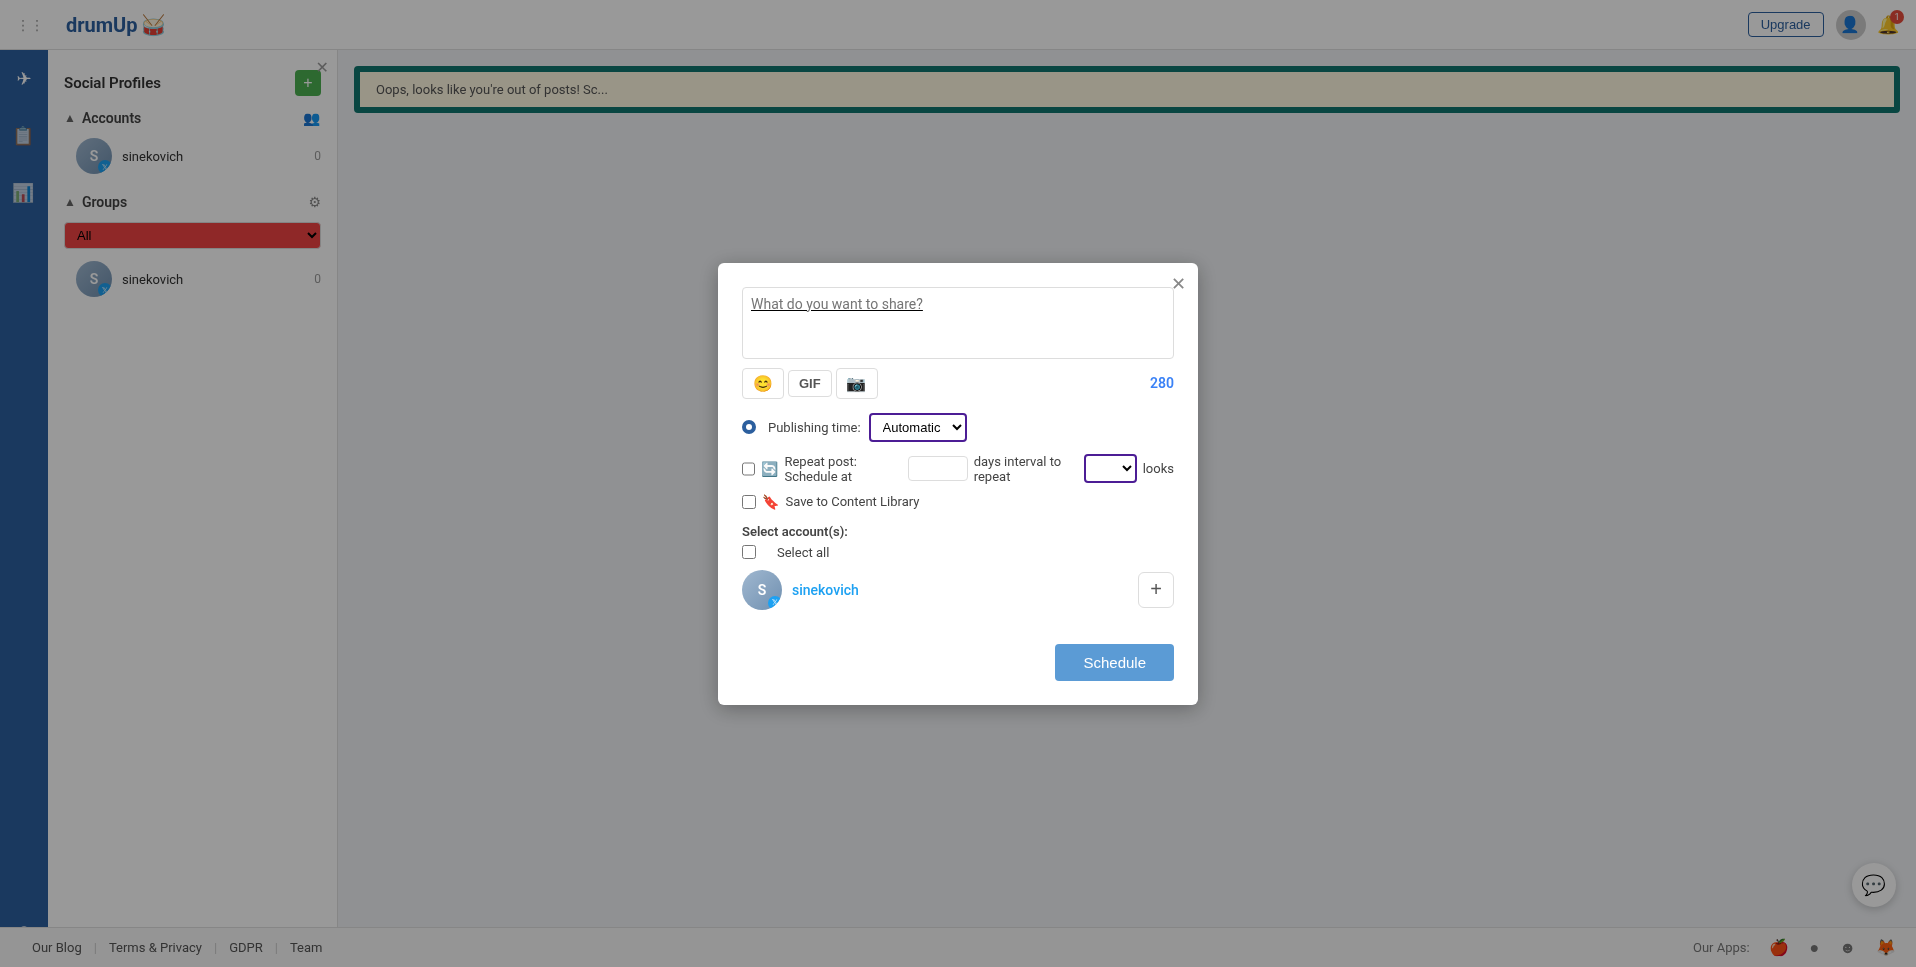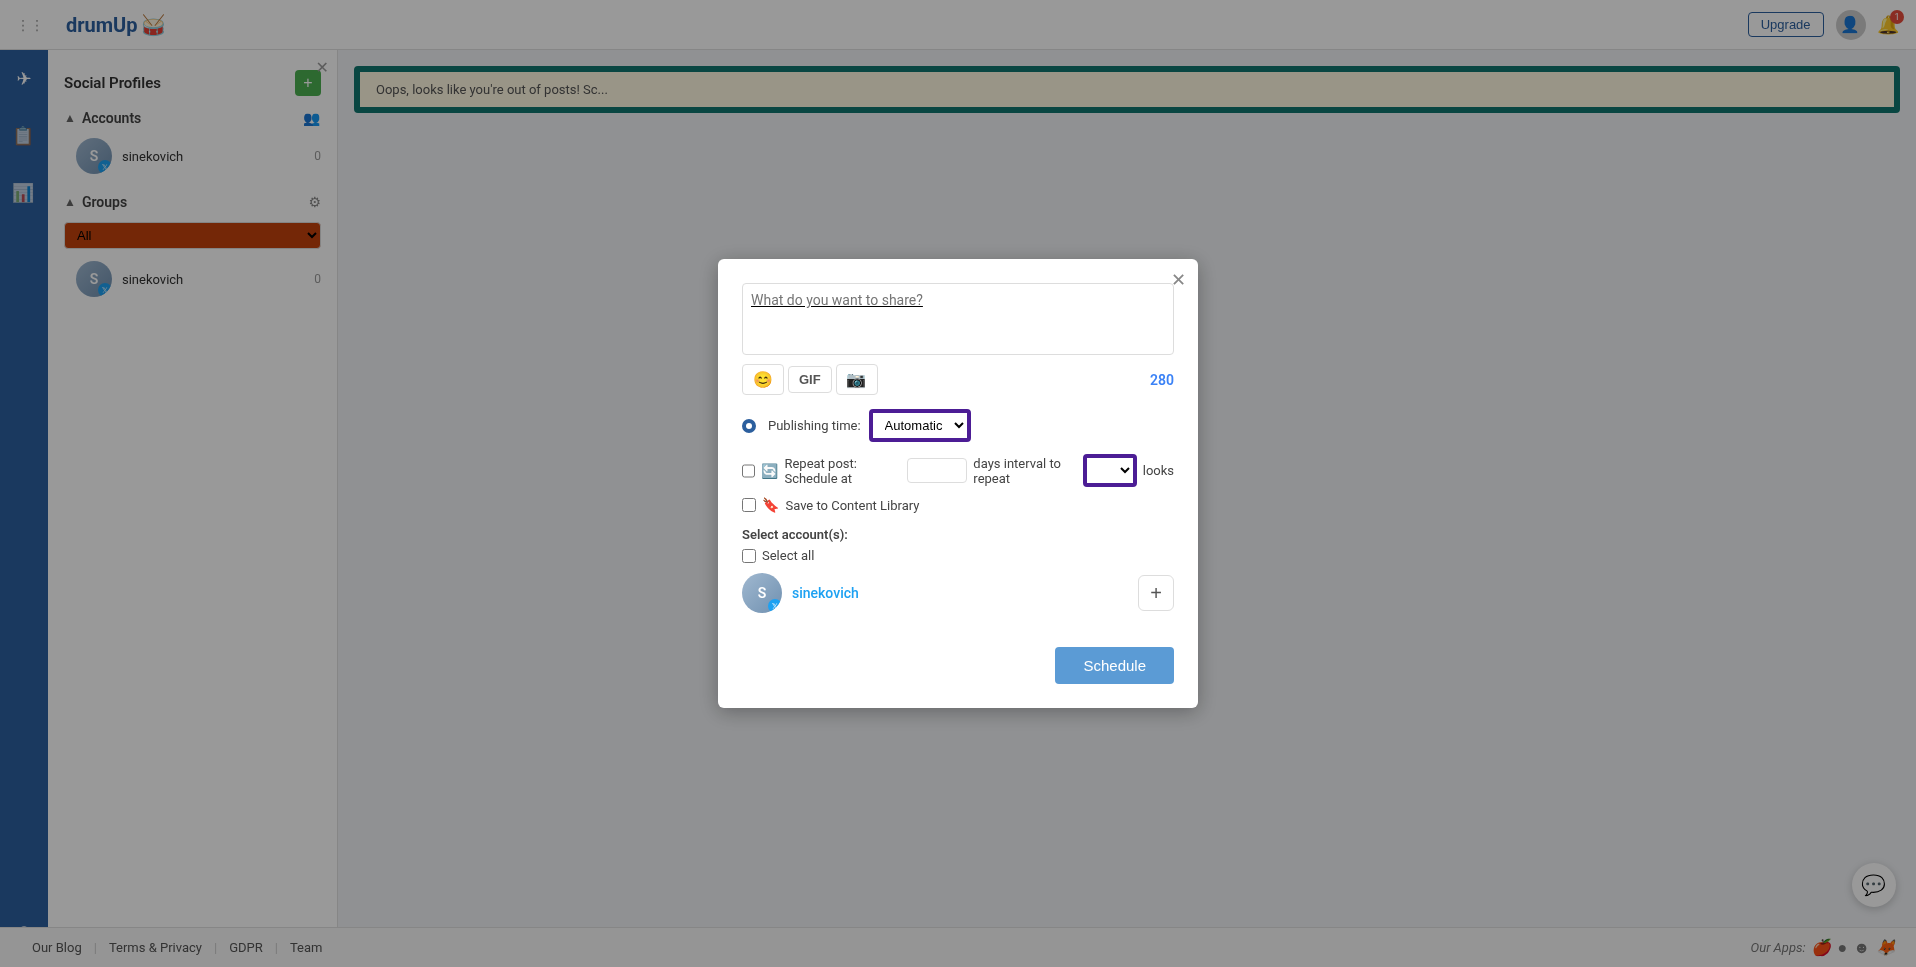--- a/index.html
+++ b/index.html
@@ -40,63 +40,63 @@
     .section-title { font-size: 14px; font-weight: 600; color: #444; flex: 1; }
     .section-icon { color: #888; font-size: 14px; }
 
     .account-item { display: flex; align-items: center; padding: 6px 16px 6px 28px; cursor: pointer; }
     .account-avatar { width: 36px; height: 36px; border-radius: 50%; background: #ccc; overflow: hidden; margin-right: 10px; position: relative; flex-shrink: 0; }
     .twitter-badge { position: absolute; bottom: 0; right: 0; background: #1da1f2; border-radius: 50%; width: 14px; height: 14px; display: flex; align-items: center; justify-content: center; font-size: 8px; color: #fff; }
     .account-name { flex: 1; font-size: 13px; color: #333; }
     .account-count { color: #999; font-size: 12px; }
 
     .groups-controls { padding: 6px 16px; }
-    .groups-select { width: 100%; padding: 4px 8px; border: 1px solid #ddd; border-radius: 4px; font-size: 13px; background: #c2410c; }
+    .groups-select { width: 100%; padding: 4px 8px; border: 1px solid #ddd; border-radius: 4px; font-size: 13px; background: #ef4444; }
 
     
     .content-area { flex: 1; background: #f0f2f5; padding: 16px; position: relative; }
     .alert-bar { background: #fff8e1; border: 6px solid #0f766e; border-radius: 4px; padding: 10px 16px; font-size: 13px; color: #555; margin-bottom: 16px; }
 
     
     .footer { position: absolute; bottom: 0; left: 0; right: 0; height: 40px; background: #f8f8f8; border-top: 1px solid #e0e0e0; display: flex; align-items: center; padding: 0 20px; font-size: 13px; color: #777; gap: 0; }
     .footer-link { color: #555; text-decoration: none; padding: 0 12px; cursor: pointer; }
     .footer-sep { color: #ccc; }
-    .footer-right { margin-left: auto; display: flex; align-items: center; gap: 6px; font-style: italic; }
+    .footer-right { margin-left: auto; display: flex; align-items: center; gap: 20px; }
     .footer-app-icon { font-size: 16px; cursor: pointer; }
 
     
     .chat-bubble { position: fixed; bottom: 60px; right: 20px; width: 44px; height: 44px; background: #fff; border-radius: 50%; box-shadow: 0 2px 8px rgba(0,0,0,0.2); display: flex; align-items: center; justify-content: center; font-size: 20px; cursor: pointer; z-index: 100; }
 
     
     .modal-overlay { position: fixed; top: 0; left: 0; right: 0; bottom: 0; background: rgba(0,0,0,0.4); z-index: 200; display: flex; align-items: center; justify-content: center; }
     .modal { background: #fff; border-radius: 6px; width: 480px; padding: 24px; position: relative; box-shadow: 0 4px 20px rgba(0,0,0,0.3); }
     .modal-close { position: absolute; top: 10px; right: 12px; font-size: 18px; color: #888; cursor: pointer; background: none; border: none; }
 
     
     .modal-textarea { width: 100%; height: 72px; border: 1px solid #ddd; border-radius: 4px; padding: 8px; font-size: 14px; resize: none; outline: none; font-family: inherit; text-decoration: underline; }
     .modal-toolbar { display: flex; align-items: center; margin-top: 6px; gap: 4px; }
     .toolbar-btn { border: 1px solid #ddd; background: #fff; border-radius: 4px; padding: 5px 10px; cursor: pointer; font-size: 16px; color: #555; }
     .toolbar-btn.gif { font-size: 13px; font-weight: 700; color: #555; }
     .char-count { margin-left: auto; color: #3b82f6; font-size: 14px; font-weight: 600; }
 
     .modal-row { display: flex; align-items: center; gap: 8px; margin-top: 14px; flex-wrap: wrap; }
     .modal-label { font-size: 13px; color: #444; }
-    .modal-select { border: 4px solid #4c1d95; border-radius: 4px; padding: 4px 8px; font-size: 13px; background: #fff; cursor: pointer; }
+    .modal-select { border: 2px solid #4c1d95; border-radius: 4px; padding: 4px 8px; font-size: 13px; background: #fff; cursor: pointer; }
     .modal-input-days { border: 1px solid #ddd; border-radius: 4px; padding: 4px 8px; font-size: 13px; width: 60px; }
     .modal-checkbox-row { display: flex; align-items: center; gap: 6px; margin-top: 10px; }
     .modal-checkbox { width: 14px; height: 14px; cursor: pointer; }
 
     .radio-dot { display: inline-block; width: 14px; height: 14px; border-radius: 50%; border: 2px solid #2c5f9e; background: #2c5f9e; margin-right: 4px; position: relative; }
     .radio-dot::after { content: ''; position: absolute; top: 2px; left: 2px; width: 6px; height: 6px; background: #fff; border-radius: 50%; }
 
     .repeat-icon { color: #2c5f9e; font-size: 14px; }
     .bookmark-icon { color: #2c5f9e; font-size: 14px; }
 
     .select-accounts-label { font-size: 13px; font-weight: 600; color: #444; margin-top: 14px; display: block; }
-    .select-all-row { display: flex; align-items: center; gap: 6px; margin-top: 6px; }
+    .select-all-row { display: flex; align-items: center; gap: 21px; margin-top: 6px; }
     .account-select-row { display: flex; align-items: center; gap: 10px; margin-top: 10px; }
     .account-select-avatar { width: 40px; height: 40px; border-radius: 50%; background: #ccc; position: relative; overflow: hidden; flex-shrink: 0; }
     .account-select-name { font-size: 14px; color: #1da1f2; font-weight: 500; flex: 1; }
     .add-circle-btn { width: 36px; height: 36px; border-radius: 6px; border: 1px solid #ddd; background: #fff; font-size: 20px; cursor: pointer; display: flex; align-items: center; justify-content: center; color: #555; }
 
     .schedule-btn { background: #5b9bd5; color: #fff; border: none; border-radius: 4px; padding: 10px 28px; font-size: 15px; cursor: pointer; margin-top: 18px; float: right; }
     .modal-footer { margin-top: 16px; overflow: hidden; }
 
     
     .avatar-placeholder { width: 100%; height: 100%; background: linear-gradient(135deg, #a0b8d0, #7090b0); display: flex; align-items: center; justify-content: center; color: #fff; font-size: 14px; font-weight: 600; }

